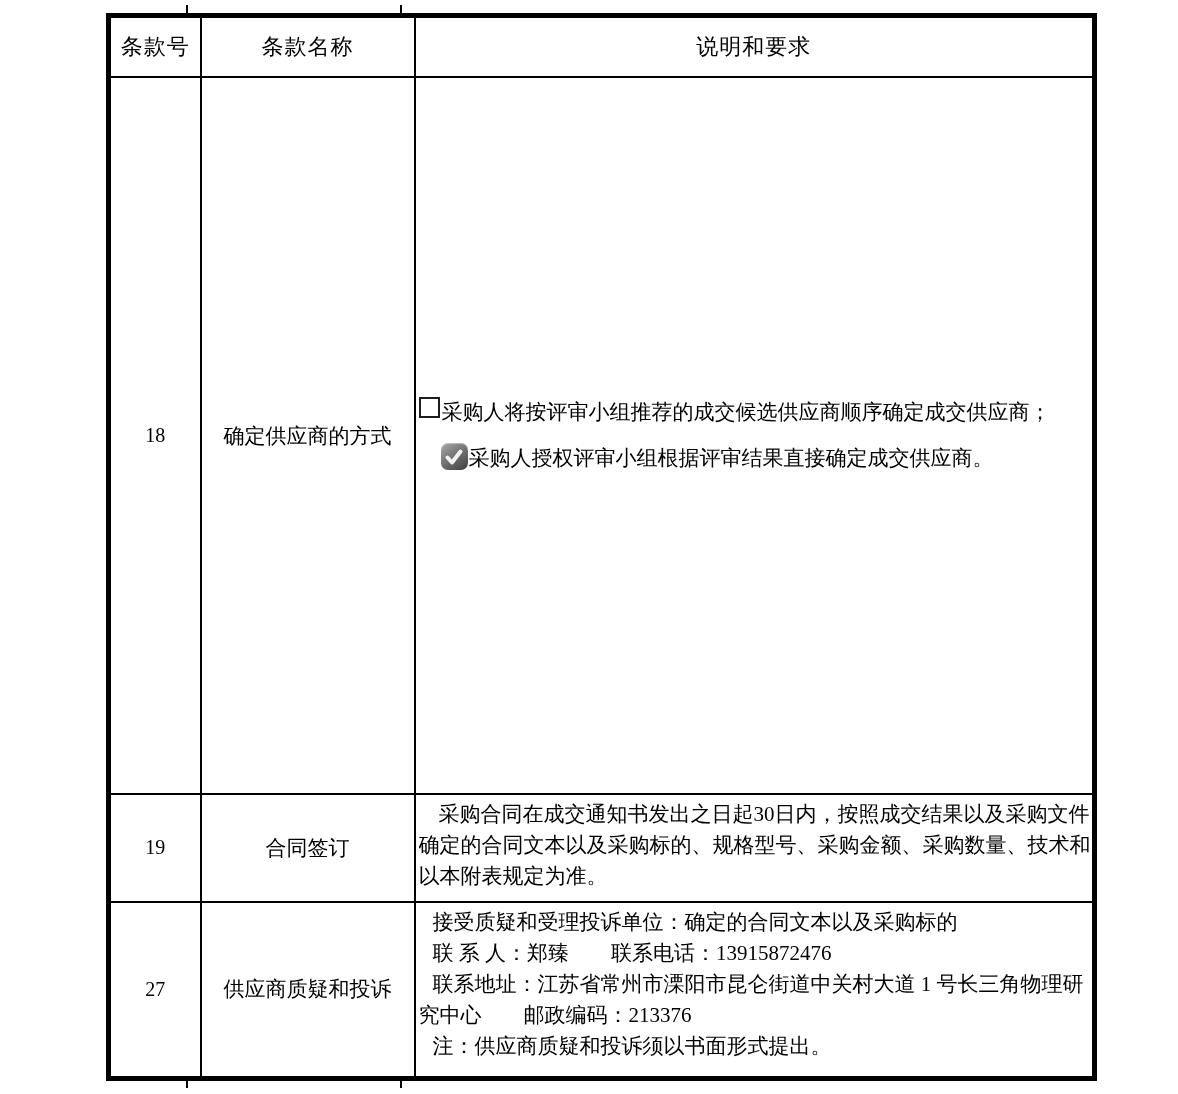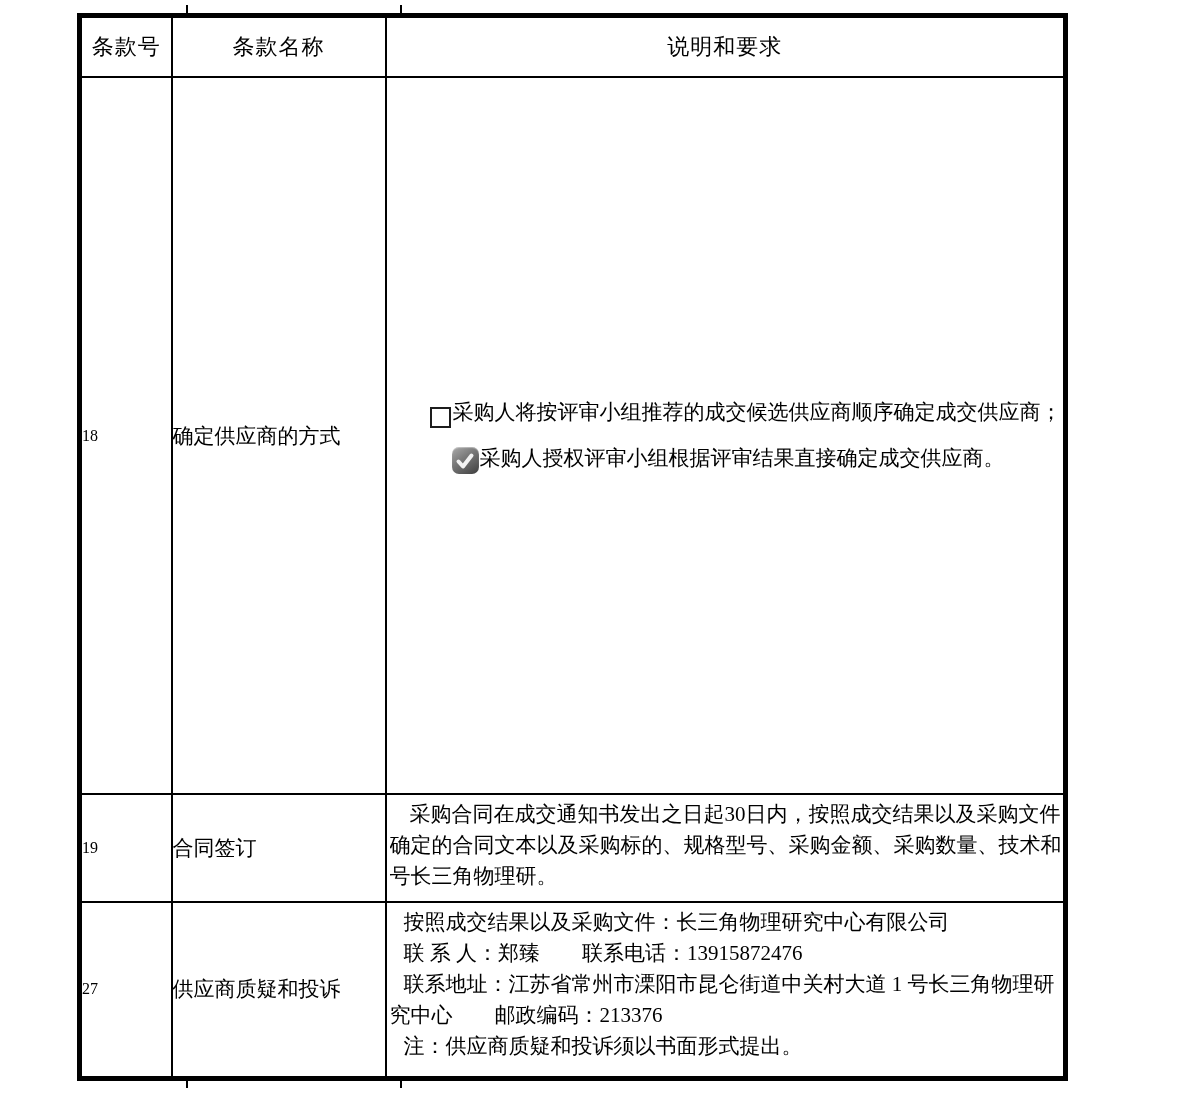--- a/index.html
+++ b/index.html
@@ -10,21 +10,21 @@
   }
   .page {
     position: relative;
     width: 1178px;
     height: 1094px;
     background: #ffffff;
     overflow: hidden;
   }
   table.doc-table {
     position: absolute;
-    left: 77px;
+    left: 106px;
     top: 13px;
     width: 986px;
     height: 1068px;
     border-collapse: collapse;
     table-layout: fixed;
     border: 5px solid #000;
   }
   col.c1 { width: 92px; }
   col.c2 { width: 214px; }
   col.c3 { width: 680px; }
@@ -40,44 +40,44 @@
   tr.row-19 { height: 98px; }
   tr.row-20 { height: 60px; }
   tr.row-21 { height: 158px; }
   tr.row-22 { height: 34px; }
   td.hc {
     text-align: center;
     font-size: 22px;
     letter-spacing: 1px;
   }
   td.cell-no {
-    text-align: left;
-    font-size: 16px;
+    text-align: center;
+    font-size: 20px;
   }
   td.cell-name {
+    text-align: center;
     line-height: 30px;
   }
   td.cell-desc {
     text-align: left;
     padding: 0 2px 0 3px;
   }
   td.vtop { vertical-align: top; padding-top: 4px; }
   .line {
     line-height: 31px;
     white-space: pre;
     overflow: hidden;
   }
   .ind  { padding-left: 14px; }
   .ind2 { padding-left: 20px; }
   .option {
     line-height: 31px;
     white-space: pre;
     display: flex;
-    align-items: flex-end;
-    margin-left: 40px;
+    align-items: flex-start;
   }
   .option + .option { margin-top: 15px; padding-left: 22px; }
   .cb-empty {
     display: inline-block;
     width: 17px; height: 17px;
     border: 2px solid #1d1d1d;
     background: #ffffff;
     margin-right: 2px;
     flex: 0 0 auto;
   }
@@ -142,30 +142,30 @@
         </div>
       </td>
     </tr>
 
     <tr class="row-19">
       <td class="cell-no">19</td>
       <td class="cell-name">合同签订</td>
       <td class="cell-desc vtop">
         <div class="line ind2">采购合同在成交通知书发出之日起30日内，按照成交结果以及采购文件</div>
         <div class="line">确定的合同文本以及采购标的、规格型号、采购金额、采购数量、技术和服</div>
-        <div class="line">号长三角物理研。</div>
+        <div class="line">以本附表规定为准。</div>
       </td>
     </tr>
 
 
     <tr class="row-21">
       <td class="cell-no">27</td>
       <td class="cell-name">供应商质疑和投诉</td>
       <td class="cell-desc vtop">
-        <div class="line ind">按照成交结果以及采购文件：长三角物理研究中心有限公司</div>
+        <div class="line ind">接受质疑和受理投诉单位：确定的合同文本以及采购标的</div>
         <div class="line ind">联 系 人：郑臻　　联系电话：13915872476</div>
         <div class="line ind">联系地址：江苏省常州市溧阳市昆仑街道中关村大道 1 号长三角物理研</div>
         <div class="line">究中心　　邮政编码：213376</div>
         <div class="line ind">注：供应商质疑和投诉须以书面形式提出。</div>
       </td>
     </tr>
 
 
   </tbody>
     </table>

